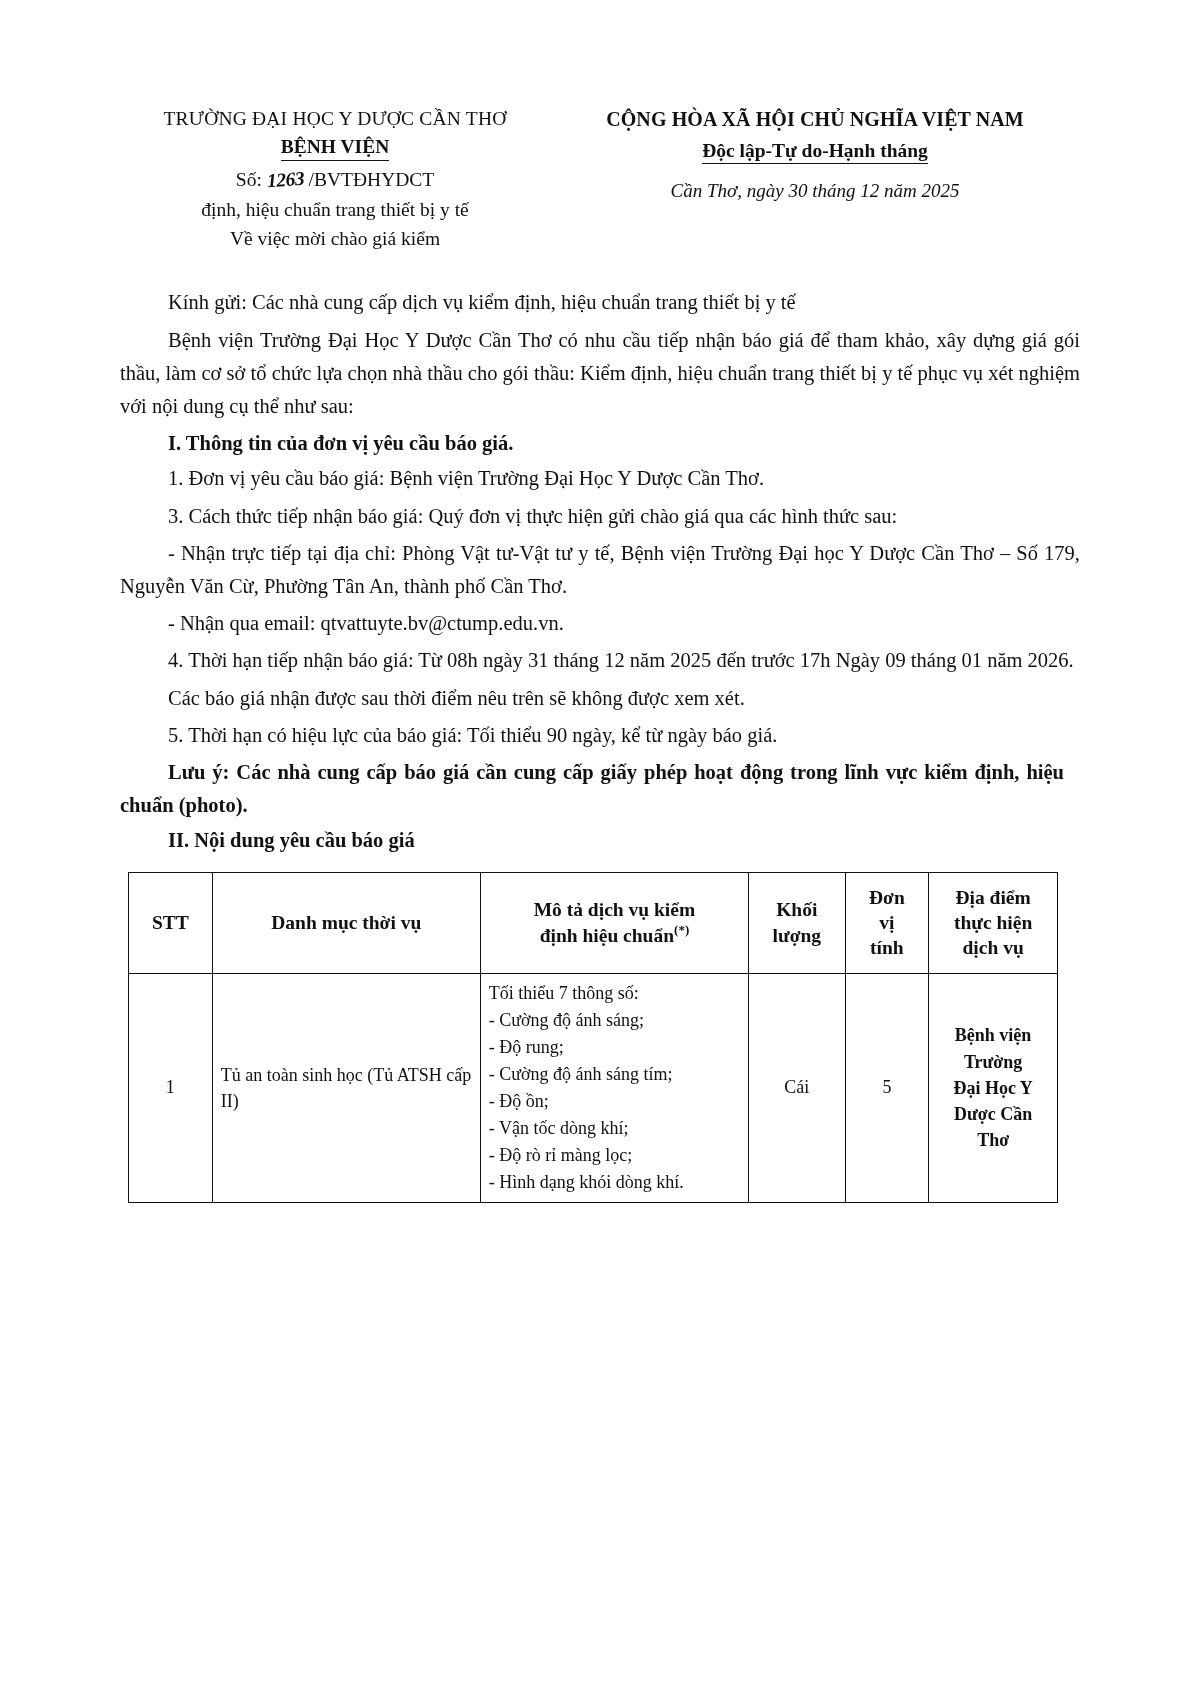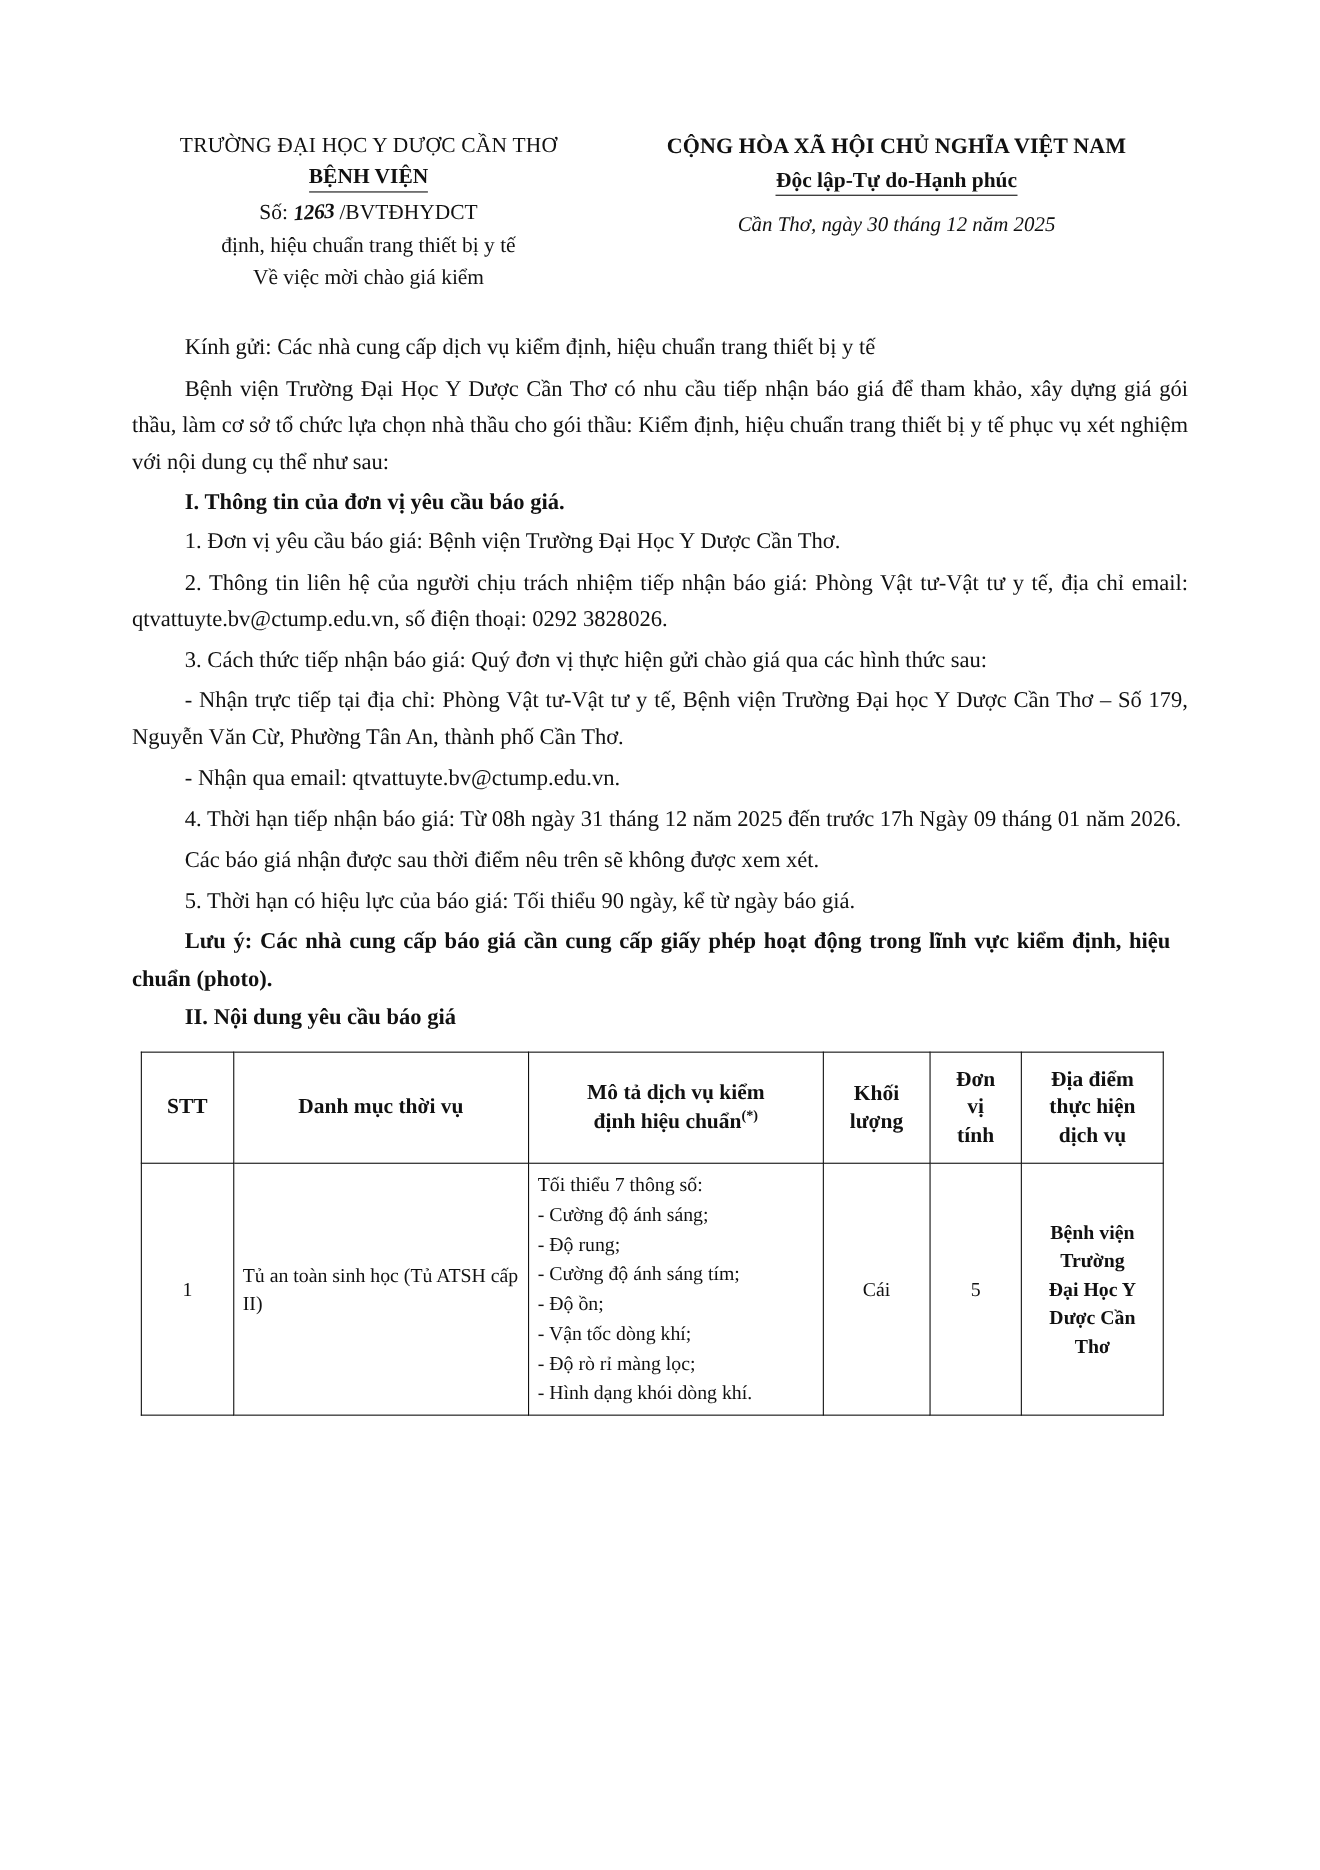--- a/index.html
+++ b/index.html
@@ -29,21 +29,20 @@
     top: 105px;
     width: 960px;
   }
 
   
   .header {
     display: flex;
     flex-direction: row;
     align-items: flex-start;
     width: 100%;
-    margin-top: 14px;
   }
   .header-left {
     width: 430px;
     text-align: center;
     font-size: 19.5px;
     line-height: 1.45;
   }
   .header-right {
     flex: 1;
     text-align: center;
@@ -167,32 +166,31 @@
           <span>Số:</span>
           <span class="handwritten">1263</span>
           <span>/BVTĐHYDCT</span>
         </div>
         <div class="subject">định, hiệu chuẩn trang thiết bị y tế</div>
         <div class="subject">Về việc mời chào giá kiểm</div>
       </div>
       <div class="header-right">
         <div class="national-title">CỘNG HÒA XÃ HỘI CHỦ NGHĨA VIỆT NAM</div>
         <div class="national-sub">
-          <span class="underline-short">Độc lập-Tự do-Hạnh phúc</span>
+          <span class="underline-short">Độc lập-Tự do-Hạnh tháng</span>
         </div>
         <div class="place-date">Cần Thơ, ngày 30 tháng 12 năm 2025</div>
       </div>
     </div>
 
     <div class="body-text">
       <p class="p">Kính gửi: Các nhà cung cấp dịch vụ kiểm định, hiệu chuẩn trang thiết bị y tế</p>
       <p class="p">Bệnh viện Trường Đại Học Y Dược Cần Thơ có nhu cầu tiếp nhận báo giá để tham khảo, xây dựng giá gói thầu, làm cơ sở tổ chức lựa chọn nhà thầu cho gói thầu: Kiểm định, hiệu chuẩn trang thiết bị y tế phục vụ xét nghiệm với nội dung cụ thể như sau:</p>
       <p class="p-head">I. Thông tin của đơn vị yêu cầu báo giá.</p>
       <p class="p">1. Đơn vị yêu cầu báo giá: Bệnh viện Trường Đại Học Y Dược Cần Thơ.</p>
-      <p class="p">2. Thông tin liên hệ của người chịu trách nhiệm tiếp nhận báo giá: Phòng Vật tư-Vật tư y tế, địa chỉ email: qtvattuyte.bv@ctump.edu.vn, số điện thoại: 0292 3828026.</p>
       <p class="p">3. Cách thức tiếp nhận báo giá: Quý đơn vị thực hiện gửi chào giá qua các hình thức sau:</p>
       <p class="p">- Nhận trực tiếp tại địa chỉ: Phòng Vật tư-Vật tư y tế, Bệnh viện Trường Đại học Y Dược Cần Thơ – Số 179, Nguyễn Văn Cừ, Phường Tân An, thành phố Cần Thơ.</p>
       <p class="p">- Nhận qua email: qtvattuyte.bv@ctump.edu.vn.</p>
       <p class="p">4. Thời hạn tiếp nhận báo giá: Từ 08h ngày 31 tháng 12 năm 2025 đến trước 17h Ngày 09 tháng 01 năm 2026.</p>
       <p class="p">Các báo giá nhận được sau thời điểm nêu trên sẽ không được xem xét.</p>
       <p class="p">5. Thời hạn có hiệu lực của báo giá: Tối thiểu 90 ngày, kể từ ngày báo giá.</p>
       <p class="p-head">Lưu ý: Các nhà cung cấp báo giá cần cung cấp giấy phép hoạt động trong lĩnh vực kiểm định, hiệu chuẩn (photo).</p>
       <p class="p-head">II. Nội dung yêu cầu báo giá</p>
     </div>
 

